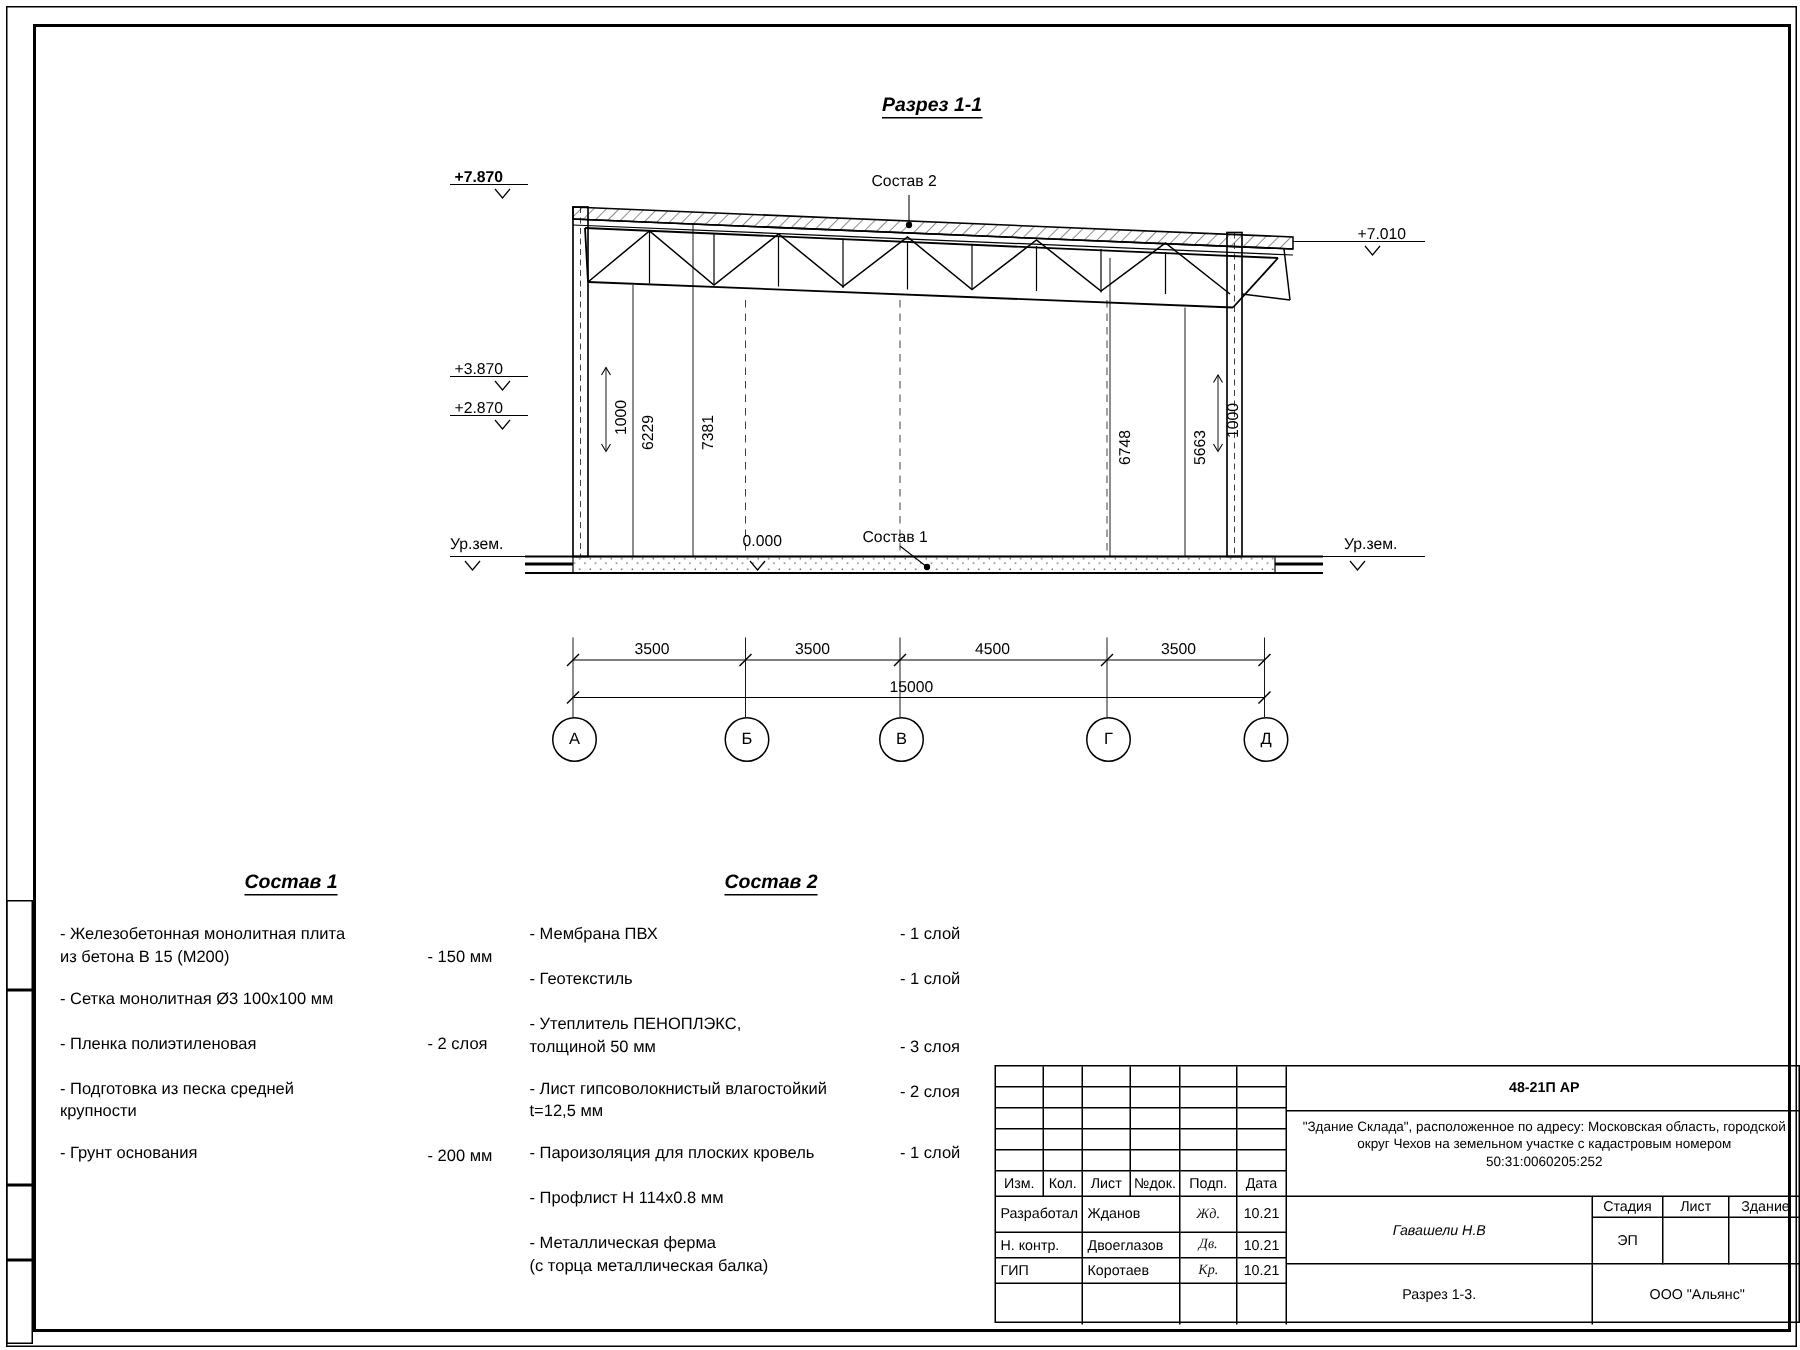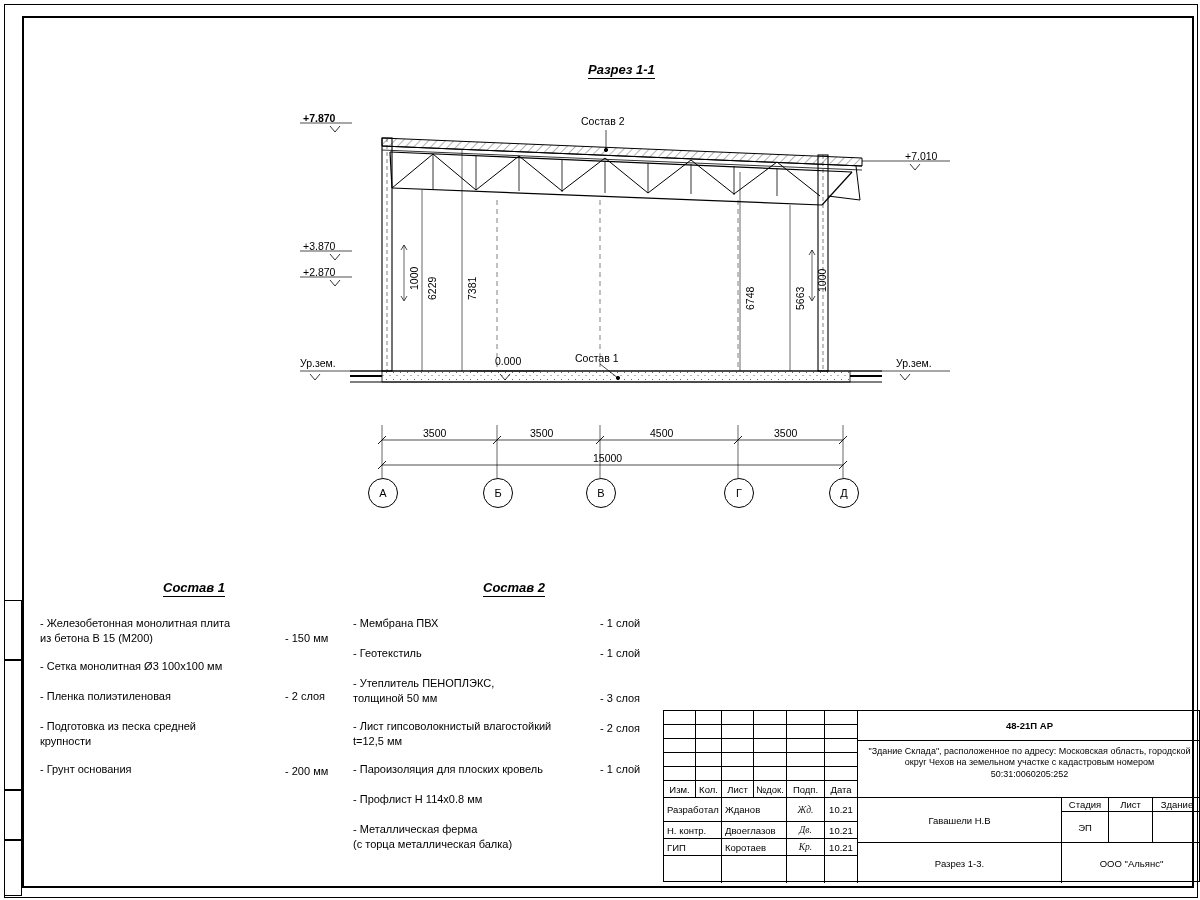--- a/index.html
+++ b/index.html
@@ -332,21 +332,21 @@
     <div class="cell" style="left:161px;top:128px;width:33px;height:17px;">10.21</div>
 
     <div class="cell" style="left:0;top:145px;width:58px;height:27px;border-bottom:none;"></div>
     <div class="cell" style="left:58px;top:145px;width:65px;height:27px;border-bottom:none;"></div>
     <div class="cell" style="left:123px;top:145px;width:38px;height:27px;border-bottom:none;"></div>
     <div class="cell" style="left:161px;top:145px;width:33px;height:27px;border-bottom:none;"></div>
 
     <div class="cell b12" style="left:194px;top:0;width:343px;height:30px;border-right:none;">48-21П АР</div>
     <div class="cell" style="left:194px;top:30px;width:343px;height:57px;border-right:none;font-size:9px;line-height:1.25;display:block;padding:5px 8px;text-align:center;">"Здание Склада", расположенное по адресу: Московская область, городской округ Чехов на земельном участке с кадастровым номером 50:31:0060205:252</div>
 
-    <div class="cell b11" style="left:194px;top:87px;width:204px;height:45px;">Гавашели Н.В</div>
+    <div class="cell b11" style="left:194px;top:87px;width:204px;height:45px;font-style:italic;">Гавашели Н.В</div>
     <div class="cell" style="left:398px;top:87px;width:47px;height:14px;">Стадия</div>
     <div class="cell" style="left:445px;top:87px;width:44px;height:14px;">Лист</div>
     <div class="cell" style="left:489px;top:87px;width:48px;height:14px;border-right:none;">Здание</div>
     <div class="cell" style="left:398px;top:101px;width:47px;height:31px;">ЭП</div>
     <div class="cell" style="left:445px;top:101px;width:44px;height:31px;"></div>
     <div class="cell" style="left:489px;top:101px;width:48px;height:31px;border-right:none;"></div>
 
     <div class="cell b11" style="left:194px;top:132px;width:204px;height:40px;border-bottom:none;">Разрез 1-3.</div>
     <div class="cell b11" style="left:398px;top:132px;width:139px;height:40px;border-bottom:none;border-right:none;">ООО "Альянс"</div>
   </div>

